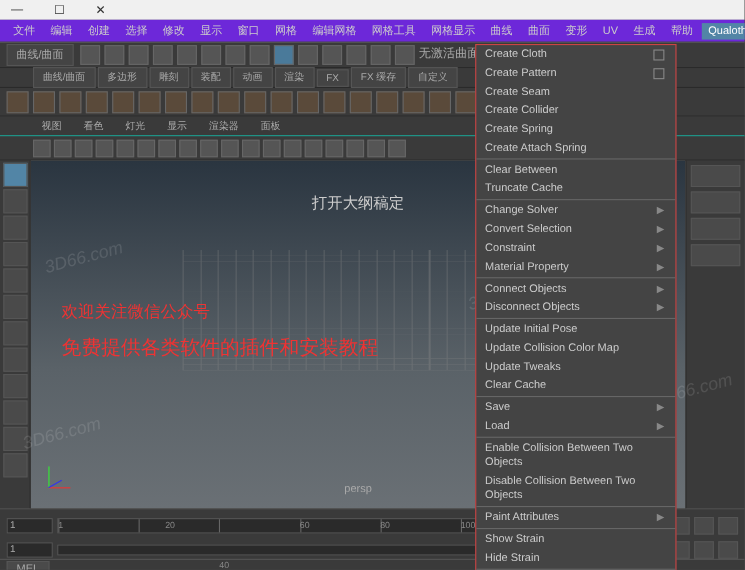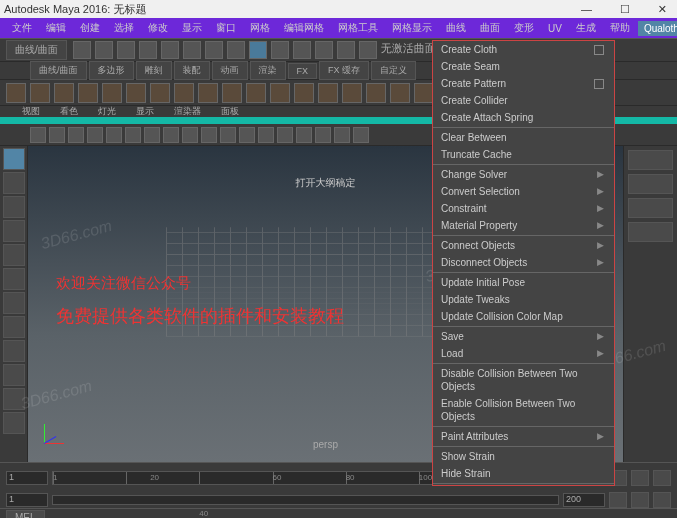--- a/index.html
+++ b/index.html
@@ -18,35 +18,35 @@
 .iconrow { display: flex; gap: 4px; }
 .tool-ico { width: 18px; height: 18px; background: #555; border: 1px solid #666; }
 .tool-ico.blue { background: #4a7a9a; }
 
 .tabbar { height: 18px; background: #3a3a3a; display: flex; align-items: center; padding-left: 30px; gap: 2px; font-size: 9px; color: #aaa; border-bottom: 1px solid #2a2a2a; }
 .tabbar-item { padding: 2px 8px; background: #444; border: 1px solid #555; }
 
 .shelf-icons { height: 26px; background: #3a3a3a; display: flex; align-items: center; padding-left: 6px; gap: 4px; border-bottom: 1px solid #2a2a2a; }
 .shelf-ico { width: 20px; height: 20px; background: #5a4a3a; border: 1px solid #666; }
 
-.subtoolbar { height: 18px; background: #3a3a3a; display: flex; align-items: center; padding-left: 16px; gap: 8px; font-size: 9px; color: #aaa; border-bottom: 7px solid #14b8a6; }
+.subtoolbar { height: 18px; background: #3a3a3a; display: flex; align-items: center; padding-left: 32px; gap: 8px; font-size: 9px; color: #aaa; border-bottom: 1px solid #14b8a6; }
 .subtoolbar-item { padding: 1px 6px; }
 
 .icon-toolbar { height: 22px; background: #3a3a3a; display: flex; align-items: center; padding-left: 30px; gap: 3px; border-bottom: 1px solid #2a2a2a; }
 .sm-ico { width: 16px; height: 16px; background: #555; border: 1px solid #666; }
 
 .main-area { display: flex; height: 316px; position: relative; }
 
 .left-toolbox { width: 28px; background: #3a3a3a; display: flex; flex-direction: column; align-items: center; padding-top: 2px; gap: 2px; border-right: 1px solid #2a2a2a; }
 .lt-ico { width: 22px; height: 22px; background: #4a4a4a; border: 1px solid #555; }
 .lt-ico.sel { background: #5285a6; }
 
 .viewport { flex: 1; background: #5a5a5a; position: relative; overflow: hidden; }
 .vp-grad { position: absolute; inset: 0; background: linear-gradient(180deg, #2a3540 0%, #5a6268 60%, #6a7075 100%); }
-.vp-title { position: absolute; top: 30px; left: 50%; transform: translateX(-50%); color: #ccc; font-size: 10px; }
+.vp-title { position: absolute; top: 30px; left: 50%; transform: translateX(-50%); color: #ccc; font-size: 14px; }
 .vp-overlay1 { position: absolute; top: 128px; left: 28px; color: #e33; font-size: 15px; font-weight: 500; }
 .vp-overlay2 { position: absolute; top: 158px; left: 28px; color: #e33; font-size: 18px; font-weight: 500; }
 .vp-grid { position: absolute; bottom: 20px; left: 50%; transform: translateX(-50%) rotateX(70deg); width: 320px; height: 320px; background-image: repeating-linear-gradient(0deg, #888 0 1px, transparent 1px 16px), repeating-linear-gradient(90deg, #888 0 1px, transparent 1px 16px); opacity: 0.4; }
 .vp-persp { position: absolute; bottom: 12px; left: 50%; transform: translateX(-50%); color: #aaa; font-size: 10px; }
 .vp-axis { position: absolute; bottom: 8px; left: 6px; width: 36px; height: 36px; }
 .axis-y { position: absolute; bottom: 10px; left: 10px; width: 1px; height: 20px; background: #3e3; }
 .axis-x { position: absolute; bottom: 10px; left: 10px; width: 20px; height: 1px; background: #e33; }
 .axis-z { position: absolute; bottom: 10px; left: 10px; width: 14px; height: 1px; background: #33e; transform: rotate(-30deg); transform-origin: left; }
 
 .right-panel { width: 54px; background: #3a3a3a; border-left: 1px solid #2a2a2a; display: flex; flex-direction: column; padding: 4px; gap: 4px; }
@@ -70,21 +70,20 @@
 .rangebar { height: 16px; background: #3a3a3a; display: flex; align-items: center; padding: 0 6px; gap: 4px; }
 .range-track { flex: 1; height: 10px; background: #2a2a2a; border: 1px solid #555; }
 
 .mel-bar { height: 18px; background: #3a3a3a; border-top: 1px solid #555; display: flex; align-items: center; padding: 0 6px; font-size: 10px; color: #aaa; }
 .mel-label { background: #4a4a4a; padding: 1px 8px; border: 1px solid #555; }
 </style>
 </head>
 <body>
 
 <div class="titlebar">
-  <span>Autodesk Maya 2016: 无标题</span>
   <div class="titlebar-controls">
     <span>—</span>
     <span>☐</span>
     <span>✕</span>
   </div>
 </div>
 
 <div class="menubar" id="menubar">
     <div class="menubar-item">文件</div>
     <div class="menubar-item">编辑</div>
@@ -275,30 +274,33 @@
 <div class="mel-bar">
   <div class="mel-label">MEL</div>
 </div>
 
 <div class="dropdown-menu" id="dropdown">
     <div class="dd-item">
       <span>Create Cloth</span>
       <span class="dd-box"></span>
     </div>
     <div class="dd-item">
-      <span>Create Seam</span>
-    </div>
-    <div class="dd-item">
       <span>Create Pattern</span>
       <span class="dd-box"></span>
     </div>
     <div class="dd-item">
+      <span>Create Seam</span>
+    </div>
+    <div class="dd-item">
       <span>Create Collider</span>
     </div>
     <div class="dd-item">
+      <span>Create Spring</span>
+    </div>
+    <div class="dd-item">
       <span>Create Attach Spring</span>
     </div>
     <div class="dd-sep"></div>
     <div class="dd-item">
       <span>Clear Between</span>
     </div>
     <div class="dd-item">
       <span>Truncate Cache</span>
     </div>
     <div class="dd-sep"></div>
@@ -325,41 +327,44 @@
     </div>
     <div class="dd-item">
       <span>Disconnect Objects</span>
       <span class="dd-sub">▶</span>
     </div>
     <div class="dd-sep"></div>
     <div class="dd-item">
       <span>Update Initial Pose</span>
     </div>
     <div class="dd-item">
+      <span>Update Collision Color Map</span>
+    </div>
+    <div class="dd-item">
       <span>Update Tweaks</span>
     </div>
     <div class="dd-item">
-      <span>Update Collision Color Map</span>
+      <span>Clear Cache</span>
     </div>
     <div class="dd-sep"></div>
     <div class="dd-item">
       <span>Save</span>
       <span class="dd-sub">▶</span>
     </div>
     <div class="dd-item">
       <span>Load</span>
       <span class="dd-sub">▶</span>
     </div>
     <div class="dd-sep"></div>
     <div class="dd-item">
+      <span>Enable Collision Between Two Objects</span>
+    </div>
+    <div class="dd-item">
       <span>Disable Collision Between Two Objects</span>
     </div>
-    <div class="dd-item">
-      <span>Enable Collision Between Two Objects</span>
-    </div>
     <div class="dd-sep"></div>
     <div class="dd-item">
       <span>Paint Attributes</span>
       <span class="dd-sub">▶</span>
     </div>
     <div class="dd-sep"></div>
     <div class="dd-item">
       <span>Show Strain</span>
     </div>
     <div class="dd-item">

